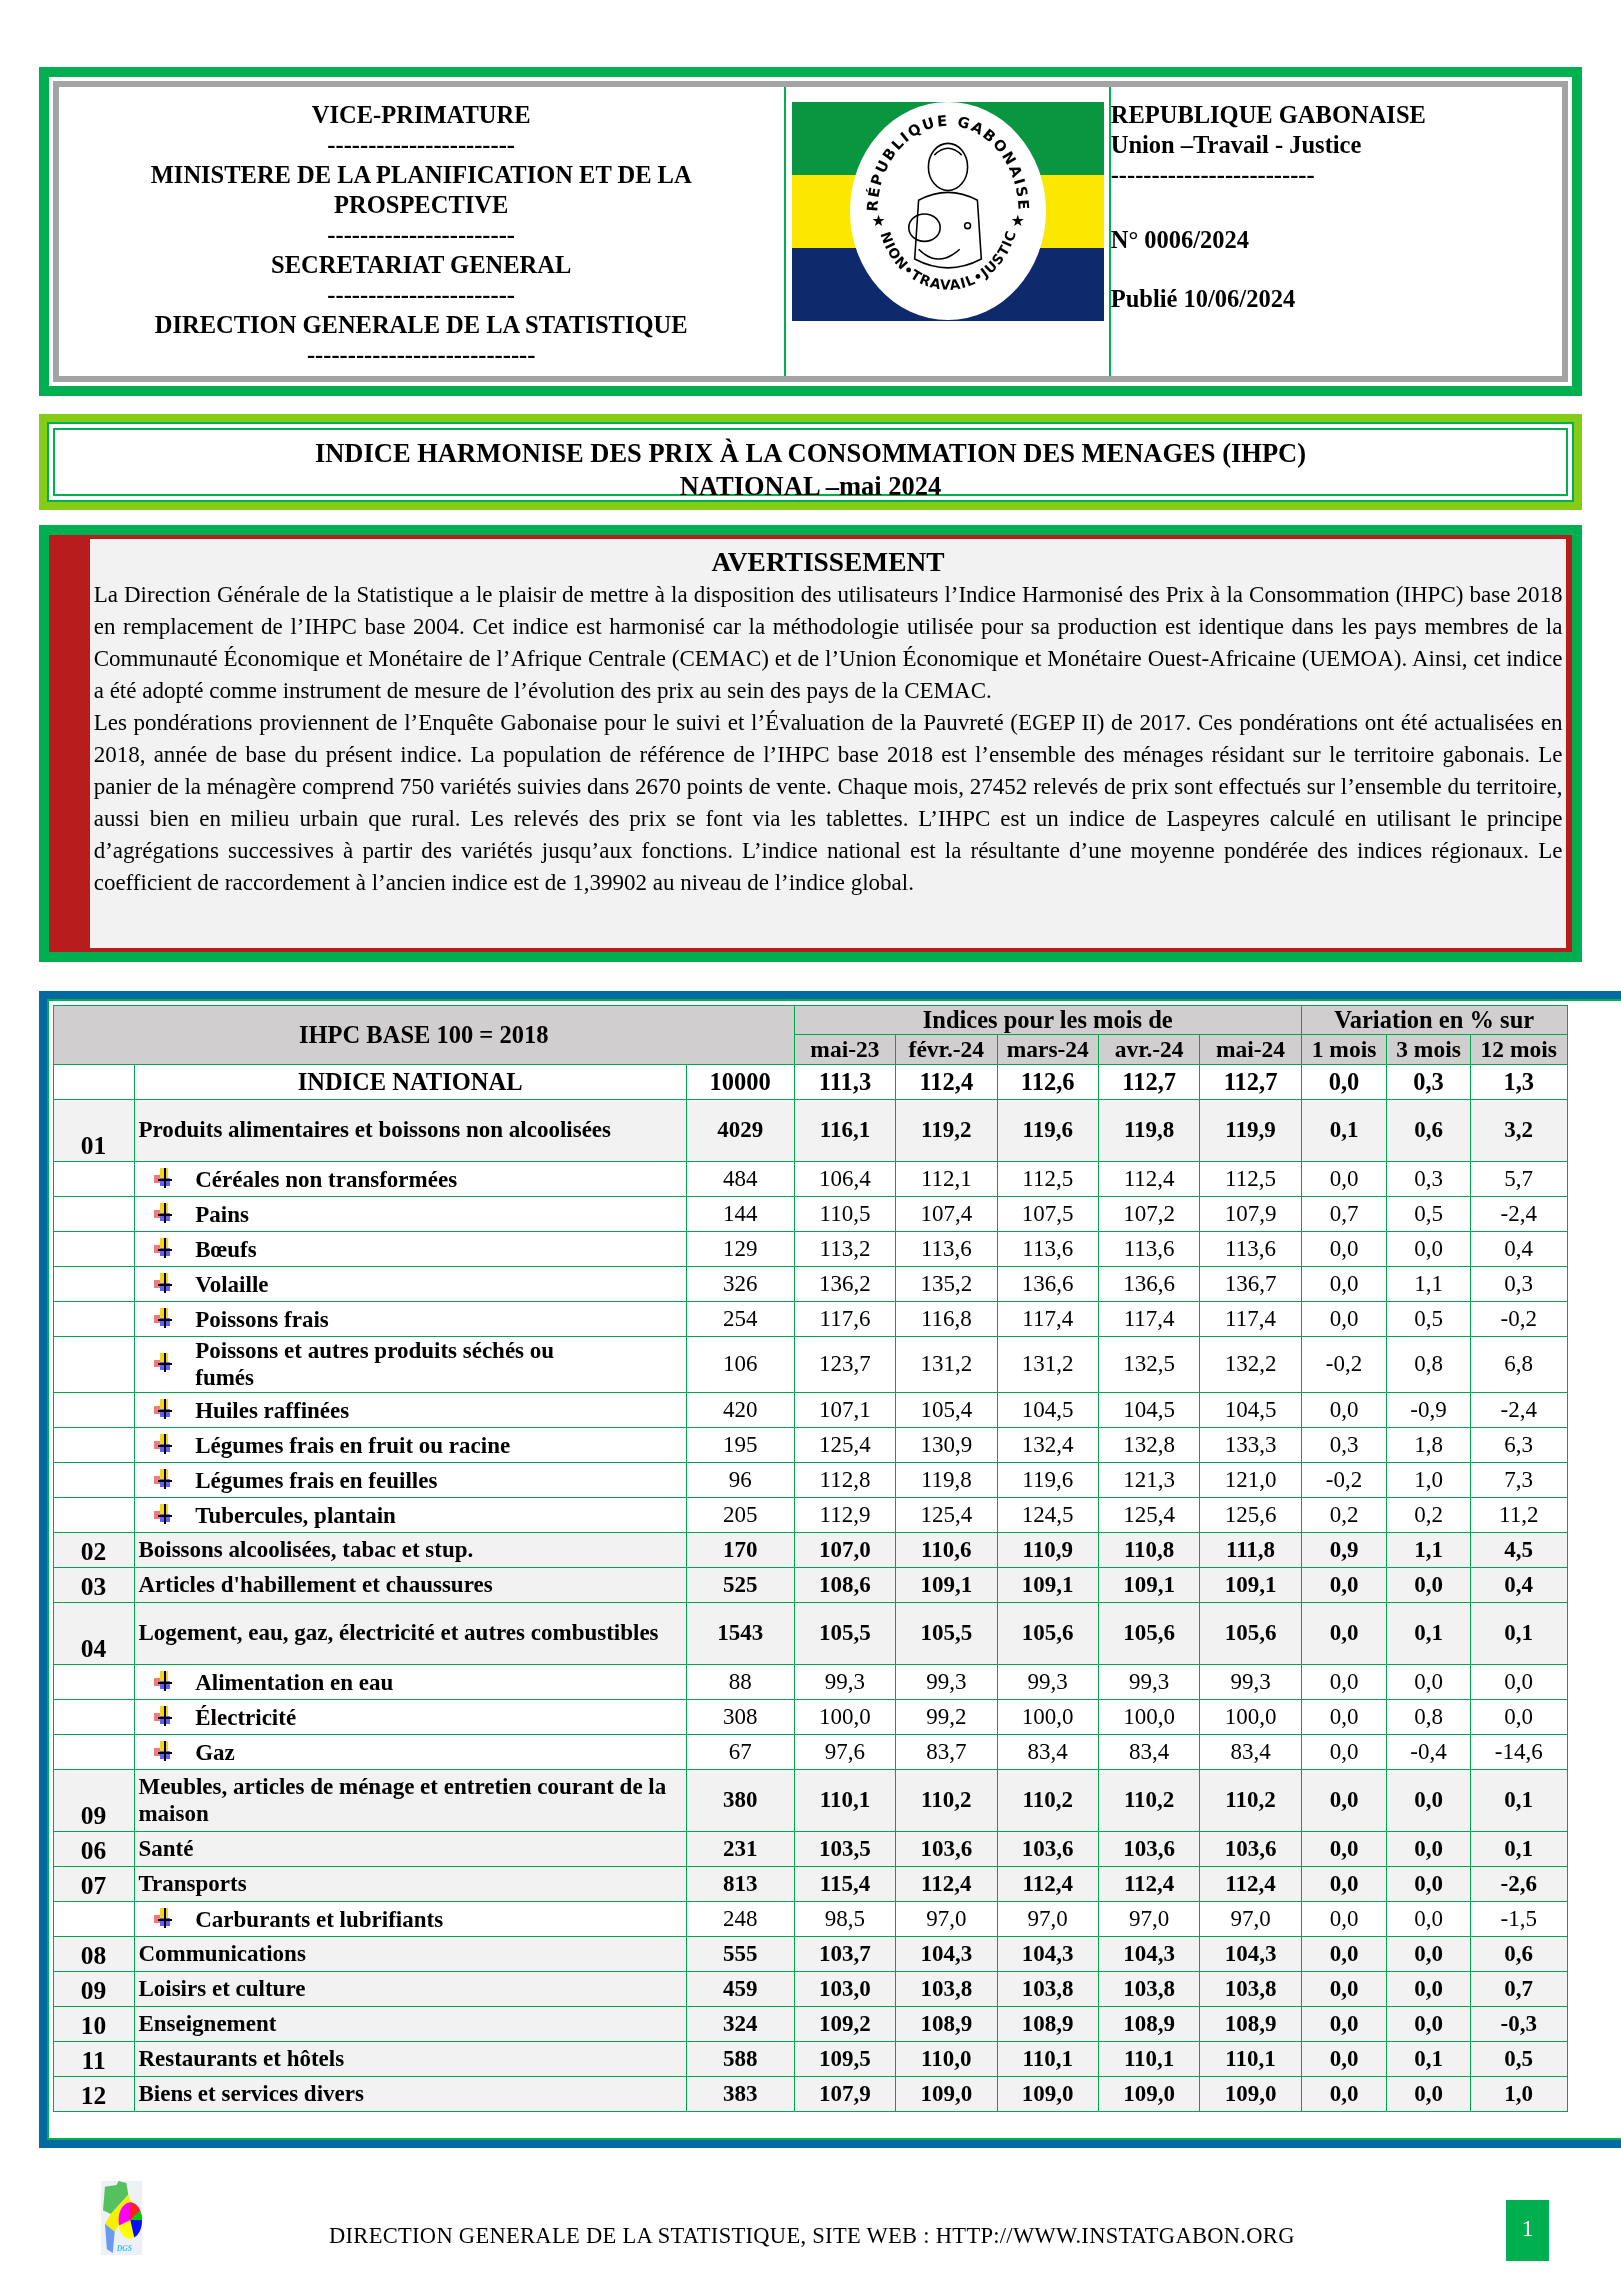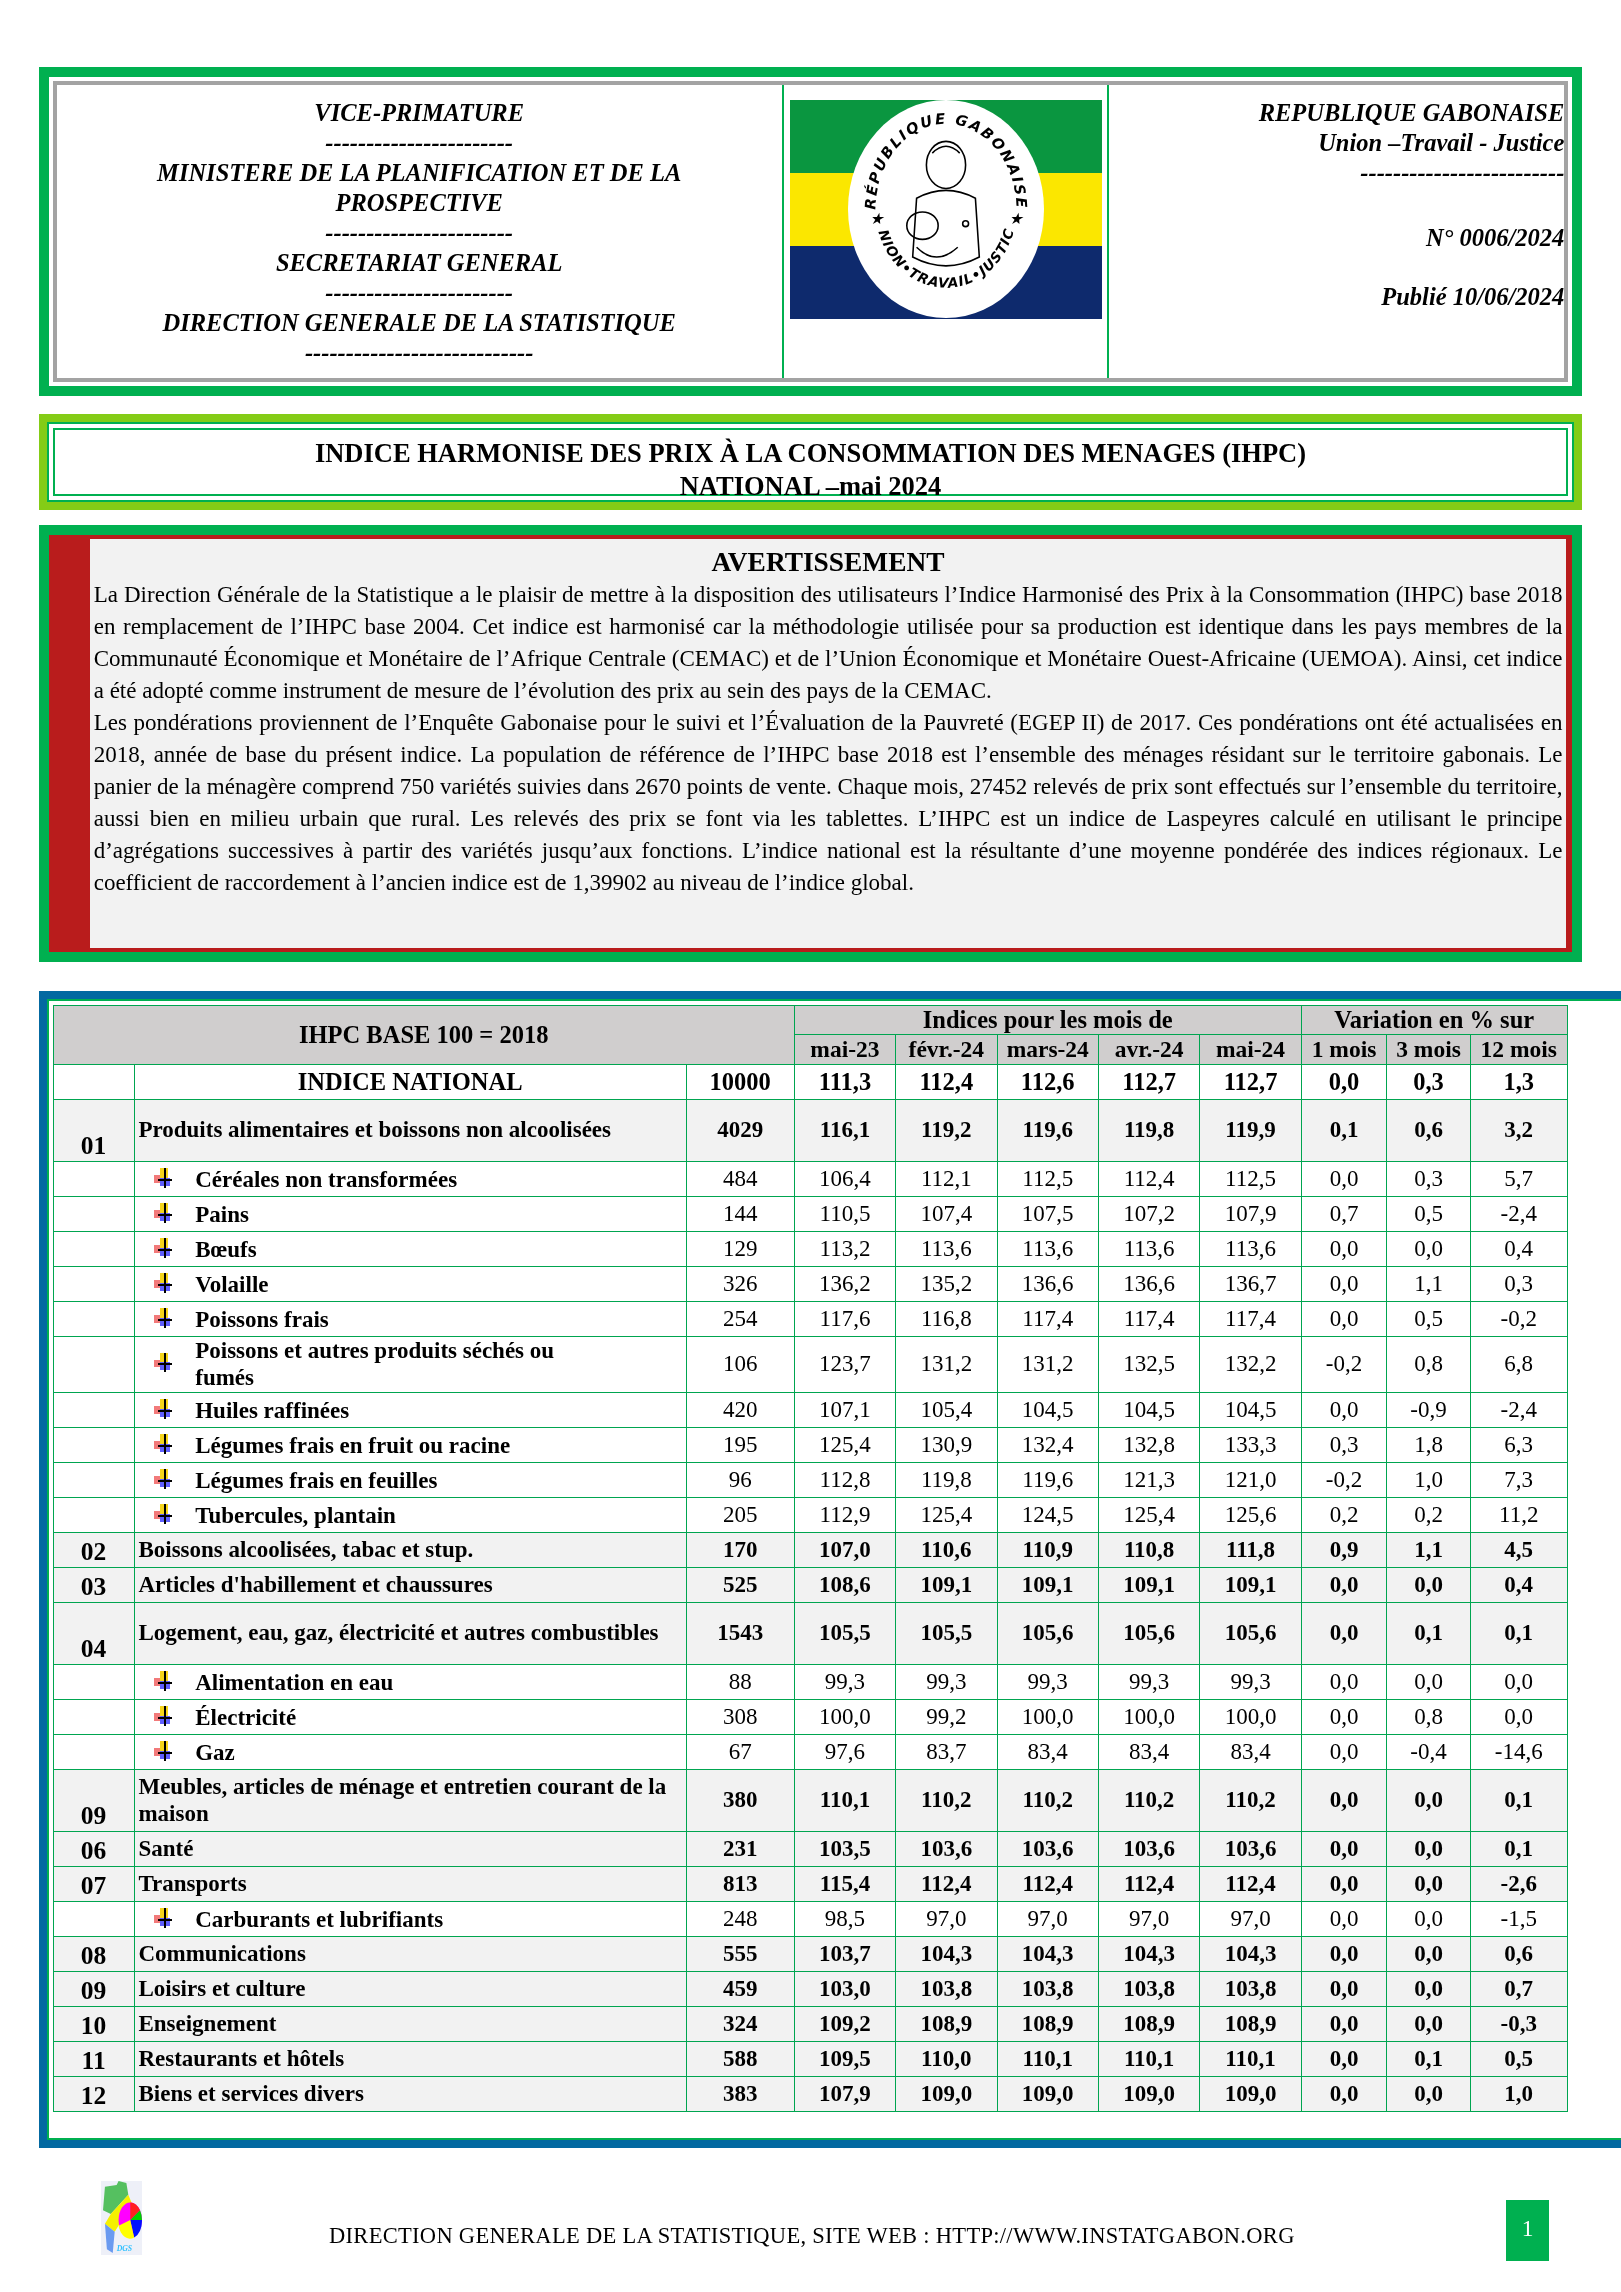--- a/index.html
+++ b/index.html
@@ -1,23 +1,23 @@
 <!DOCTYPE html>
 <html><head>
 <meta charset="utf-8">
 <style>
   html, body { margin:0; padding:0; background:#ffffff; }
   body { width:1621px; height:2293px; position:relative; font-family:"Liberation Serif", serif; color:#000; overflow:hidden; }
   
   .hdr-outer { position:absolute; left:39px; top:67px; width:1543px; height:329px; background:#00b050; }
   .hdr-inner { position:absolute; left:7.8px; top:7.8px; right:7.8px; bottom:7.8px; background:#fff; border:2px solid #00b050; box-sizing:border-box; }
-  .hdr-inner2 { position:absolute; left:3.9px; top:3.9px; right:3.9px; bottom:3.9px; border:4px solid #a3a3a3; display:flex;font-style:italic; }
+  .hdr-inner2 { position:absolute; left:3.9px; top:3.9px; right:3.9px; bottom:3.9px; border:6px solid #a3a3a3; display:flex; }
   .hdr-left { width:725px; border-right:2px solid #00b050; text-align:center; padding-top:13.7px; font-weight:bold; font-size:24.5px; line-height:30px; }
   .hdr-mid { width:323px; border-right:2px solid #00b050; position:relative; }
-  .hdr-right { flex:1; text-align:right; font-weight:bold; font-size:24.5px; line-height:30px; padding-top:13.7px; }
+  .hdr-right { flex:1; text-align:left; font-weight:bold; font-size:24.5px; line-height:30px; padding-top:13.7px; }
   .flag { position:absolute; left:5.9px; top:15.7px; width:312px; height:218px; }
   .flag .g { height:73px; background:#0a9640; }
   .flag .y { height:73px; background:#fbe700; }
   .flag .b { height:73px; background:#0e2a6d; }
   .emblem { position:absolute; left:58px; top:0; width:196px; height:218px; border-radius:50%; background:#fff; }
 
   
   .title-outer { position:absolute; left:39px; top:414px; width:1543px; height:96px; background:#84cc16; }
   .title-inner { position:absolute; left:7.8px; top:7.8px; right:7.8px; bottom:7.8px; background:#fff; border:2px solid #00b050; box-sizing:border-box; }
   .title-inner2 { position:absolute; left:3.9px; top:3.9px; right:3.9px; bottom:3.9px; border:2px solid #00b050; text-align:center; font-weight:bold; font-size:26.5px; line-height:33px; padding-top:7.8px; }

